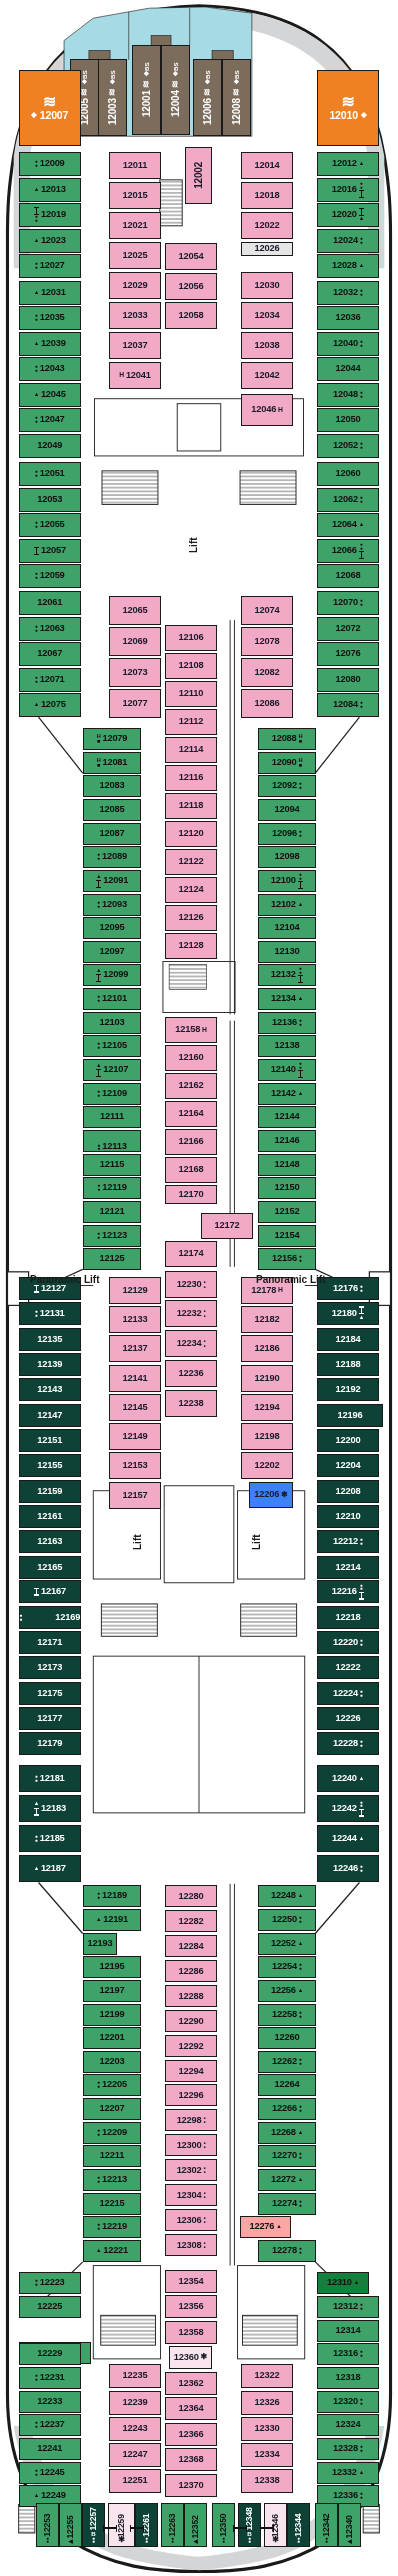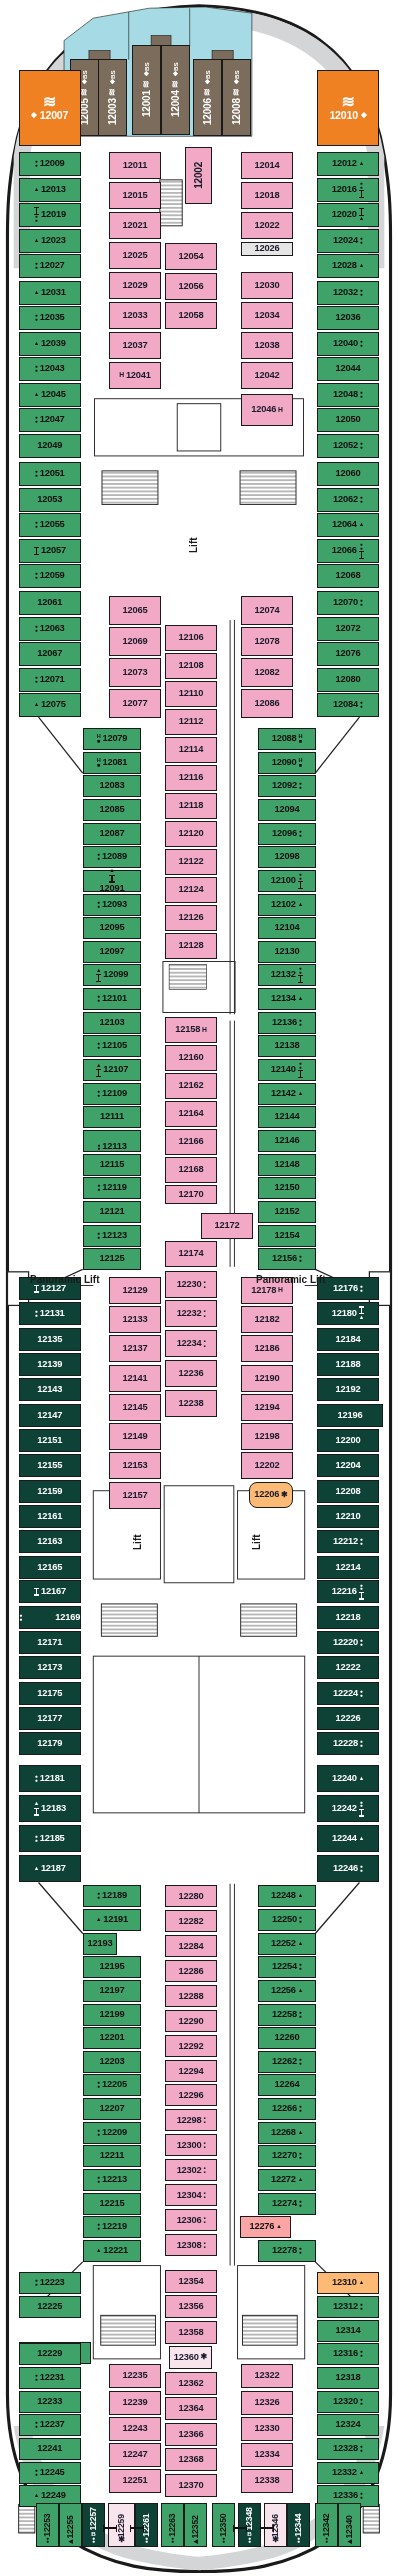--- a/index.html
+++ b/index.html
@@ -583,21 +583,21 @@
       </div>
       <div class="cab" style="left: 83px; top: 823px; width: 58px; height: 22px; background: rgb(63, 162, 105); color: rgb(17, 17, 17);">
         <span class="lbl">12087</span>
       </div>
       <div class="cab" style="left: 83px; top: 846px; width: 58px; height: 22px; background: rgb(63, 162, 105); color: rgb(17, 17, 17);">
         <span class="icol">
           <span class="ic-d2">●<br>●</span>
         </span>
         <span class="lbl">12089</span>
       </div>
-      <div class="cab" style="left: 83px; top: 870px; width: 58px; height: 22px; background: rgb(63, 162, 105); color: rgb(17, 17, 17); flex-direction: column;">
+      <div class="cab" style="left: 83px; top: 870px; width: 58px; height: 22px; background: rgb(63, 162, 105); color: rgb(17, 17, 17);">
         <span class="icol">
           <span class="ic-t">▲</span>
           <span class="ic-ib">
             <i></i>
           </span>
         </span>
         <span class="lbl">12091</span>
       </div>
       <div class="cab" style="left: 83px; top: 894px; width: 58px; height: 22px; background: rgb(63, 162, 105); color: rgb(17, 17, 17);">
         <span class="icol">
@@ -1100,21 +1100,21 @@
       </div>
       <div class="cab" style="left: 241px; top: 1394px; width: 52px; height: 27px; background: rgb(242, 169, 198); color: rgb(27, 27, 42);">
         <span class="lbl">12194</span>
       </div>
       <div class="cab" style="left: 241px; top: 1423px; width: 52px; height: 27px; background: rgb(242, 169, 198); color: rgb(27, 27, 42);">
         <span class="lbl">12198</span>
       </div>
       <div class="cab" style="left: 241px; top: 1452px; width: 52px; height: 27px; background: rgb(242, 169, 198); color: rgb(27, 27, 42);">
         <span class="lbl">12202</span>
       </div>
-      <div class="cab" style="left: 249px; top: 1482px; width: 44px; height: 26px; background: #fdba74; color: rgb(27, 27, 42); border-radius: 8px;">
+      <div class="cab" style="left: 249px; top: 1482px; width: 44px; height: 26px; background: #3b82f6; color: rgb(27, 27, 42);">
         <span class="lbl">12206</span>
         <span class="icol">
           <span class="ic-as">✱</span>
         </span>
       </div>
       <div class="cab" style="left: 83px; top: 1885px; width: 58px; height: 22px; background: rgb(63, 162, 105); color: rgb(17, 17, 17);">
         <span class="icol">
           <span class="ic-d2">●<br>●</span>
         </span>
         <span class="lbl">12189</span>
@@ -1313,21 +1313,21 @@
         <span class="icol">
           <span class="ic-t">▲</span>
         </span>
       </div>
       <div class="cab" style="left: 258px; top: 2240px; width: 58px; height: 22px; background: rgb(63, 162, 105); color: rgb(17, 17, 17);">
         <span class="lbl">12278</span>
         <span class="icol">
           <span class="ic-d2">●<br>●</span>
         </span>
       </div>
-      <div class="cab" style="left: 317px; top: 2272px; width: 62px; height: 22px; background: #fdba74; color: rgb(17, 17, 17);">
+      <div class="cab" style="left: 317px; top: 2272px; width: 52px; height: 22px; background: #15803d; color: rgb(17, 17, 17);">
         <span class="lbl">12310</span>
         <span class="icol">
           <span class="ic-t">▲</span>
         </span>
       </div>
       <div class="cab" style="left: 317px; top: 2296px; width: 62px; height: 22px; background: rgb(63, 162, 105); color: rgb(17, 17, 17);">
         <span class="lbl">12312</span>
         <span class="icol">
           <span class="ic-d2">●<br>●</span>
         </span>

